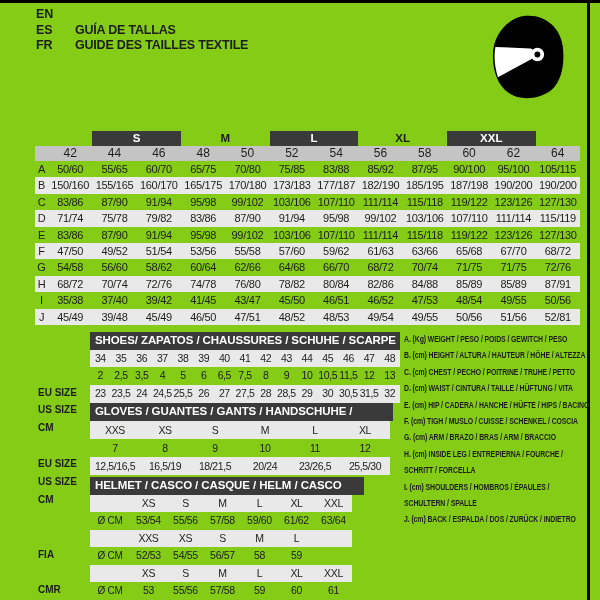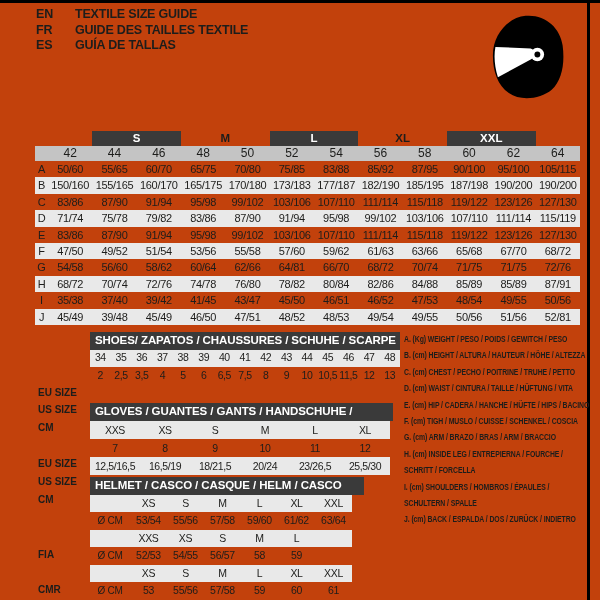--- a/index.html
+++ b/index.html
@@ -1,17 +1,17 @@
 <!DOCTYPE html>
 <html style="--dark: #3a3a3a; --band: #c4c4c4; --stripe: #e9e9e9; --ink: #1d1d1b;"><head>
 <meta charset="utf-8">
 <style>
   :root{ --dark:#3a3a3a; --band:#c4c4c4; --stripe:#e9e9e9; --ink:#1d1d1b; }
   html,body{margin:0;padding:0;background:#fff;}
-  .page{position:relative;width:600px;height:600px;background:#c2410c;overflow:hidden;
+  .page{position:relative;width:600px;height:600px;background:#84cc16;overflow:hidden;
         font-family:"Liberation Sans","DejaVu Sans",sans-serif;color:var(--ink);}
   .edge-top{position:absolute;left:0;top:0;width:600px;height:3px;background:#000;}
   .edge-right{position:absolute;left:587px;top:0;width:3px;height:600px;background:#000;}
 
   
   #languages{position:absolute;left:36px;top:7px;}
   .lang-row{display:flex;font-weight:bold;font-size:12.5px;line-height:15.5px;letter-spacing:-0.2px;}
   .lang-code{width:39px;}
 
   
@@ -43,49 +43,48 @@
   #gloves-table .bar{width:303px;}
   #helmet-table .bar{width:274px;}
   .srow{display:flex;line-height:17.7px;height:17.7px;}
   #gloves-table .srow{height:18px;line-height:18px;}
   #helmet-table .srow{height:17.5px;line-height:17.5px;}
   .slabel{width:55px;font-weight:bold;font-size:10px;padding-left:3px;box-sizing:border-box;margin-top:34px;}
   .band{display:flex;}
   #shoes-table .band{width:310px;}
   #gloves-table .band{width:300px;}
   #helmet-table .band{width:262px;}
-  .band.stripe{background:var(--stripe);align-items:flex-end;}
+  .band.stripe{background:var(--stripe);}
   .scell{flex:1;text-align:center;font-size:10.5px;letter-spacing:-0.4px;}
   .ucell{width:40px;text-align:center;font-size:10px;letter-spacing:-0.3px;}
   .hcell{flex:1;text-align:center;font-size:10.5px;letter-spacing:-0.3px;}
 
   
   #legend{position:absolute;left:404px;top:331px;width:185px;}
   .legend-line{font-weight:bold;font-size:8.6px;line-height:16.4px;white-space:nowrap;
                transform:scaleX(0.8);transform-origin:left center;letter-spacing:-0.1px;}
 </style>
 </head>
 <body>
 
 <div class="page">
   <div class="edge-top"></div>
   <div class="edge-right"></div>
 
   <div id="languages">
       <div class="lang-row">
         <div class="lang-code">EN</div>
-        <div class="lang-text">TEXTILE SIZE GUIDE</div>
+      </div>
+      <div class="lang-row">
+        <div class="lang-code">ES</div>
+        <div class="lang-text">GUÍA DE TALLAS</div>
       </div>
       <div class="lang-row">
         <div class="lang-code">FR</div>
         <div class="lang-text">GUIDE DES TAILLES TEXTILE</div>
-      </div>
-      <div class="lang-row">
-        <div class="lang-code">ES</div>
-        <div class="lang-text">GUÍA DE TALLAS</div>
       </div>
     </div>
 
   <svg id="helmet-icon" viewBox="0 0 100 110" xmlns="http://www.w3.org/2000/svg">
     <path d="M46 3 C69 1 87 17 90 38 C93 60 89 80 77 91 C64 102 40 105 26 95 C13 86 7 70 7 50 C7 25 25 5 46 3 Z" fill="#000"></path>
     <path d="M10 40 L52 42 C58 44 58 52 52 55 L13 76 C9 64 8 51 10 40 Z" fill="#fff"></path>
     <circle cx="60" cy="49" r="8" fill="#fff"></circle>
     <circle cx="60" cy="49" r="3.5" fill="#000"></circle>
   </svg>
 
@@ -204,21 +203,21 @@
         <div class="cell">67/70</div>
         <div class="cell">68/72</div>
       </div>
       <div class="trow">
         <div class="lcell">G</div>
         <div class="cell">54/58</div>
         <div class="cell">56/60</div>
         <div class="cell">58/62</div>
         <div class="cell">60/64</div>
         <div class="cell">62/66</div>
-        <div class="cell">64/81</div>
+        <div class="cell">64/68</div>
         <div class="cell">66/70</div>
         <div class="cell">68/72</div>
         <div class="cell">70/74</div>
         <div class="cell">71/75</div>
         <div class="cell">71/75</div>
         <div class="cell">72/76</div>
       </div>
       <div class="trow stripe">
         <div class="lcell">H</div>
         <div class="cell">68/72</div>
@@ -303,20 +302,37 @@
           <div class="scell">9</div>
           <div class="scell">10</div>
           <div class="scell">10,5</div>
           <div class="scell">11,5</div>
           <div class="scell">12</div>
           <div class="scell">13</div>
         </div>
       </div>
       <div class="srow">
         <div class="slabel">CM</div>
+        <div class="band stripe">
+          <div class="scell">23</div>
+          <div class="scell">23,5</div>
+          <div class="scell">24</div>
+          <div class="scell">24,5</div>
+          <div class="scell">25,5</div>
+          <div class="scell">26</div>
+          <div class="scell">27</div>
+          <div class="scell">27,5</div>
+          <div class="scell">28</div>
+          <div class="scell">28,5</div>
+          <div class="scell">29</div>
+          <div class="scell">30</div>
+          <div class="scell">30,5</div>
+          <div class="scell">31,5</div>
+          <div class="scell">32</div>
+        </div>
       </div>
     </div>
   <div id="gloves-table" class="subtable">
       <div class="bar">GLOVES / GUANTES / GANTS / HANDSCHUHE / GUANTI</div>
       <div class="srow">
         <div class="slabel">EU SIZE</div>
         <div class="band stripe">
           <div class="scell">XXS</div>
           <div class="scell">XS</div>
           <div class="scell">S</div>

